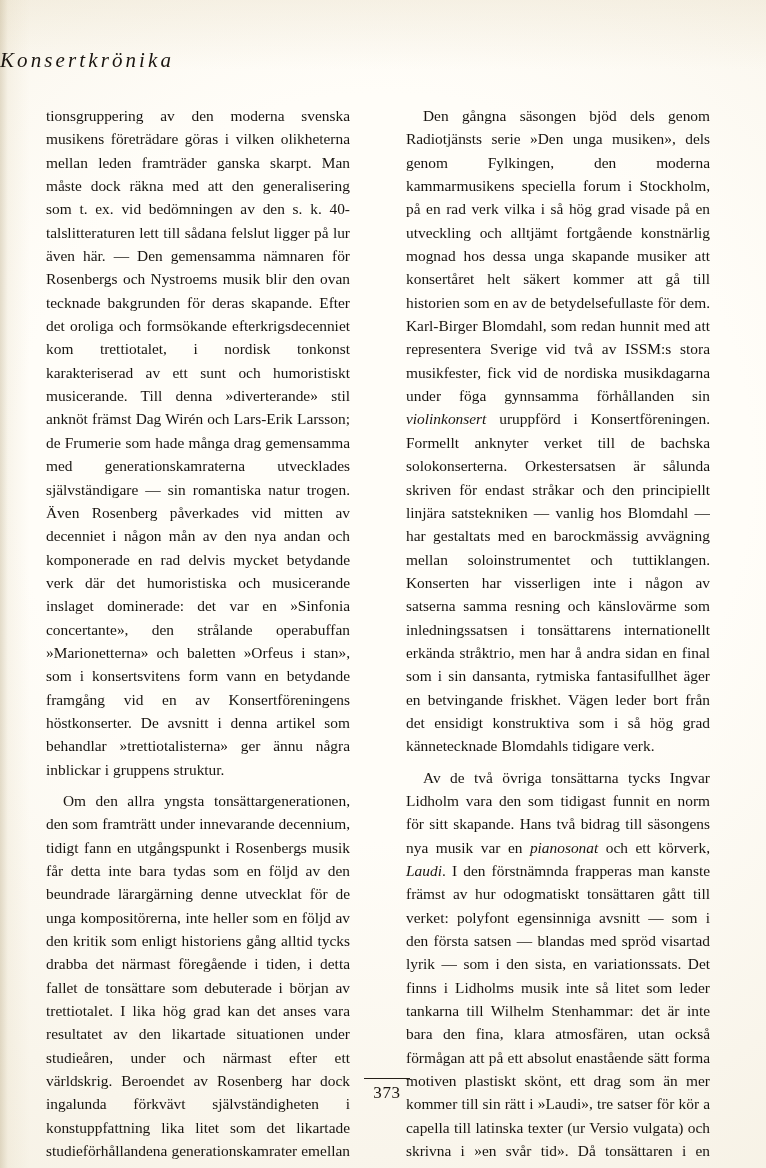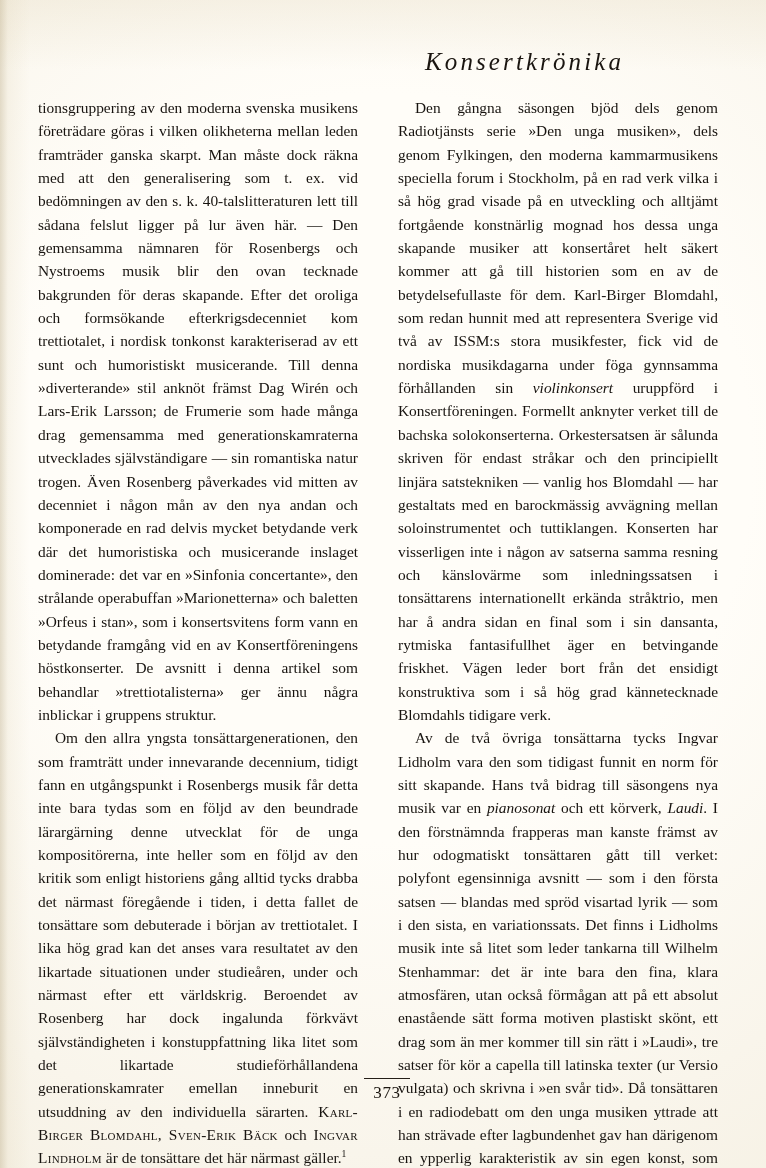--- a/index.html
+++ b/index.html
@@ -47,44 +47,44 @@
     position: absolute;
     inset: 0;
     z-index: 4;
   }
 
   .running-head {
     position: absolute;
     top: 48px;
     left: 0;
     width: 624px;
-    text-align: right;
+    text-align: left;
     font-style: italic;
-    font-size: 25px;
+    font-size: 21px;
     letter-spacing: 3.1px;
     color: #1a1510;
   }
 
   .columns {
     position: absolute;
     top: 96px;
     left: 38px;
     width: 696px;
     height: 960px;
   }
   .col {
     position: absolute;
     top: 0;
     width: 320px;
   }
   .col-left  { left: 0; }
   .col-right { left: 360px; }
 
   .col p {
-    margin: 0;
+    margin: 8px;
     font-size: 15.4px;
     line-height: 23.35px;
     text-align: justify;
     text-justify: inter-word;
     hyphens: none;
     word-spacing: 0.2px;
   }
   .col p.indent { text-indent: 17px; }
 
   .sc {

